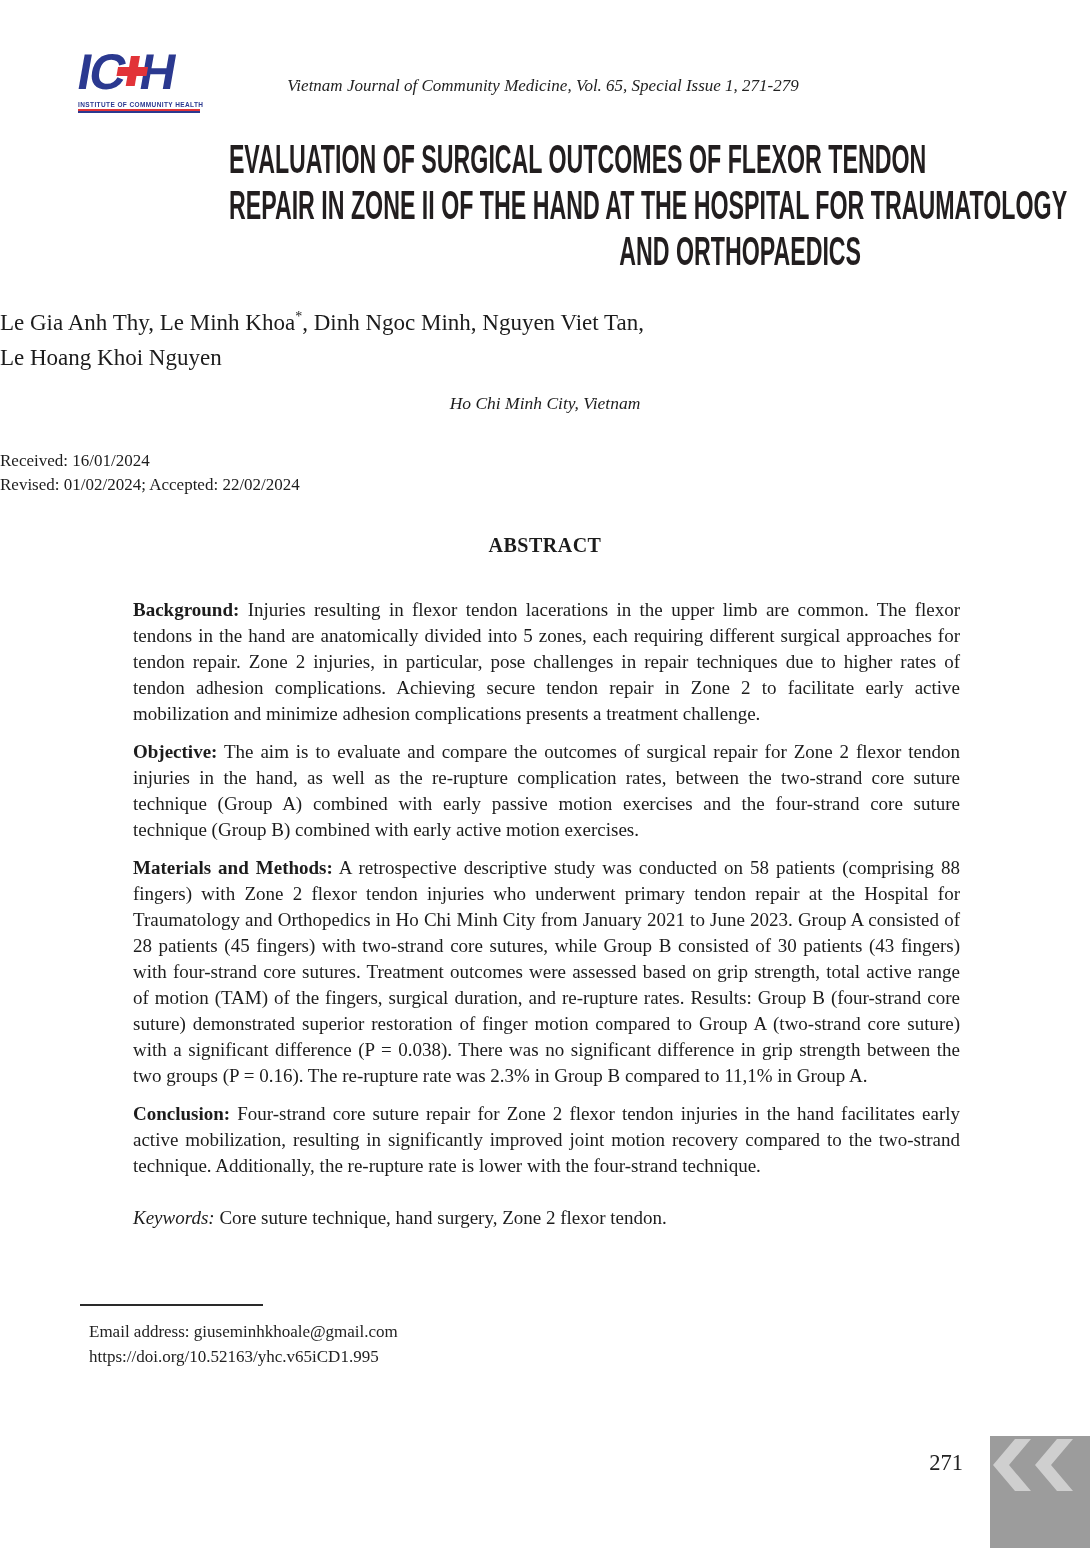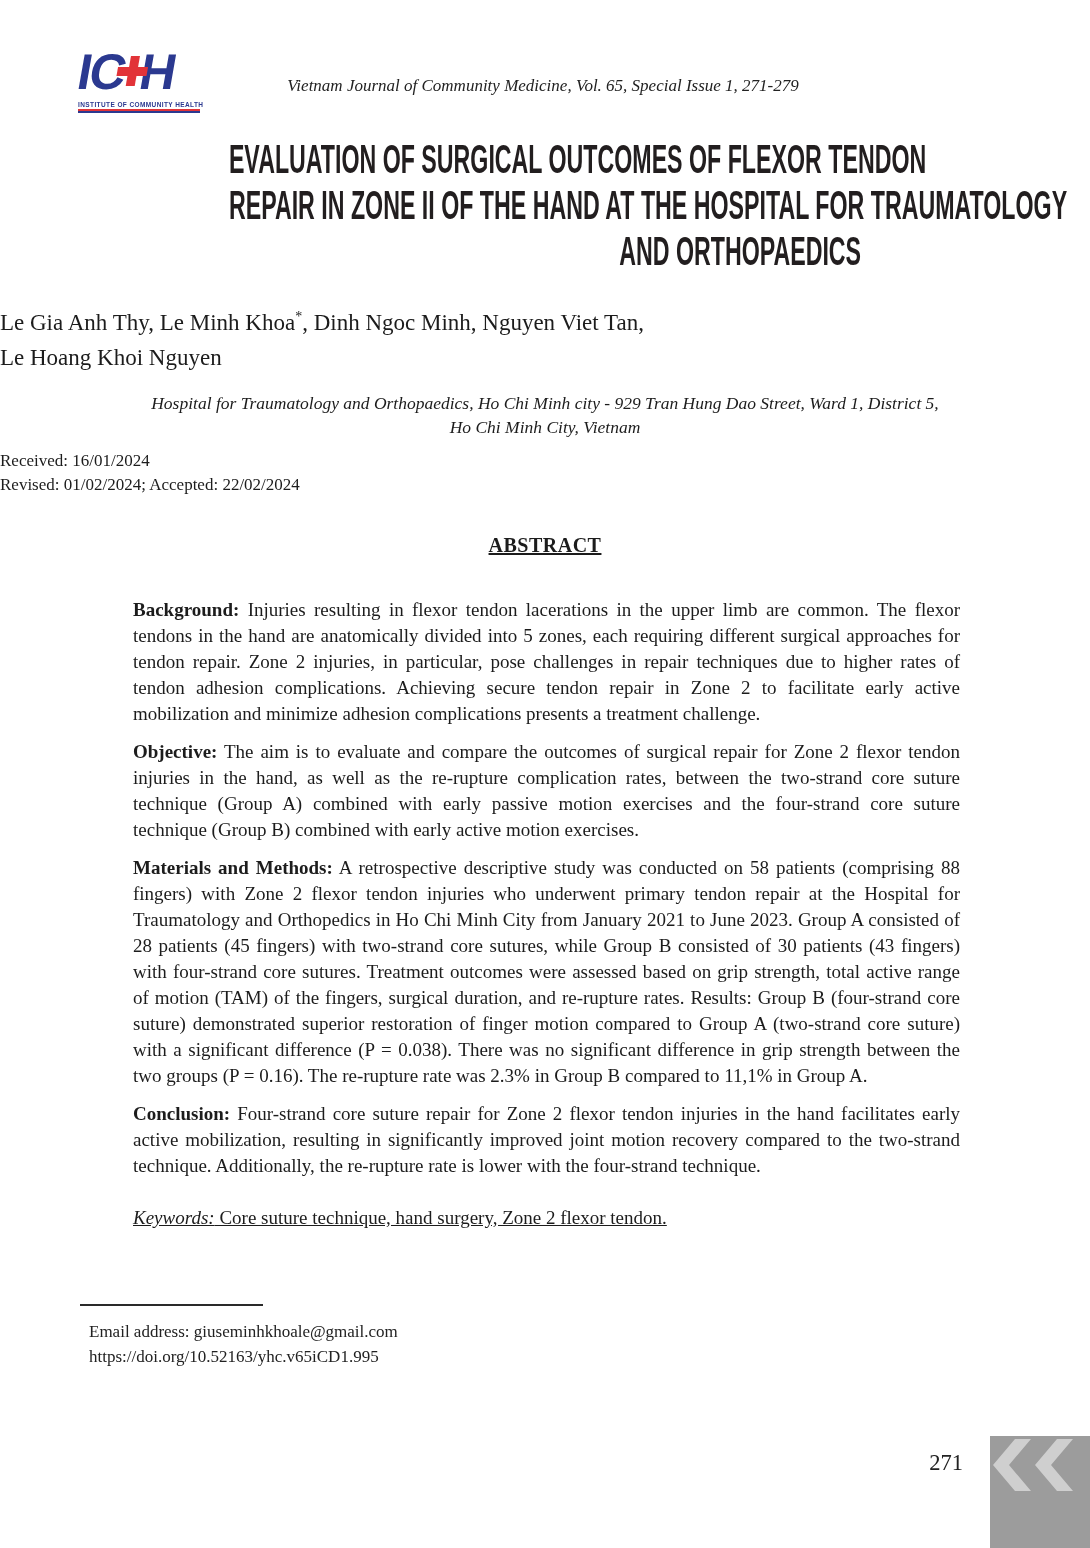--- a/index.html
+++ b/index.html
@@ -56,26 +56,26 @@
 
   
   .authors { position: absolute; top: 299px; left: 0; width: 100%; font-size: 23px; line-height: 35px; }
   .authors sup { font-size: 14px; }
   .affiliation { position: absolute; top: 391px; left: 0; width: 100%; text-align: center; font-style: italic; font-size: 17.5px; line-height: 24px; }
   .dates { position: absolute; top: 449px; left: 0; width: 100%; text-align: left; font-size: 17px; line-height: 23.5px; }
 
   
   .abstract-heading {
     position: absolute; top: 534px; left: 0; width: 100%;
-    text-align: center; font-weight: bold; font-size: 20px; letter-spacing: 0.5px; text-decoration: underline;
+    text-align: center; font-weight: bold; font-size: 20px; letter-spacing: 0.5px;
   }
   .abstract-body { position: absolute; left: 133px; top: 597px; width: 827px; }
   .abstract-body p { font-size: 19px; line-height: 26px; text-align: justify; margin: 0 0 12px 0; }
   .para-label { font-weight: bold; }
-  .keywords { margin-top: 26px !important; text-decoration: underline; }
+  .keywords { margin-top: 26px !important; }
   .keywords-label { font-style: italic; }
 
   
   .footnote-divider { position: absolute; left: 80px; top: 1304px; width: 183px; height: 2px; background: #2a2a2a; }
   .footnote { position: absolute; left: 80px; top: 1320px; font-size: 17px; line-height: 24.5px; color: #222; }
   .footnote .indented { padding-left: 9px; }
 
   
   .page-number { position: absolute; right: 127px; top: 1450px; font-size: 22.5px; color: #222; }
   .corner {
@@ -106,21 +106,20 @@
     <span class="title-line">REPAIR IN ZONE II OF THE HAND AT THE HOSPITAL FOR TRAUMATOLOGY</span>
     <span class="title-line">AND ORTHOPAEDICS</span>
   </div>
 
   <div class="authors">
     <div><span>Le Gia Anh Thy, Le Minh Khoa</span><sup>*</sup><span>, Dinh Ngoc Minh, Nguyen Viet Tan,</span></div>
     <div>Le Hoang Khoi Nguyen</div>
   </div>
 
   <div class="affiliation">
-    <div>Hospital for Traumatology and Orthopaedics, Ho Chi Minh city - 929 Tran Hung Dao Street, Ward 1, District 5,</div>
     <div>Ho Chi Minh City, Vietnam</div>
   </div>
 
   <div class="dates">
     <div>Received: 16/01/2024</div>
     <div>Revised: 01/02/2024; Accepted: 22/02/2024</div>
   </div>
 
   <div class="abstract-heading">ABSTRACT</div>
 

